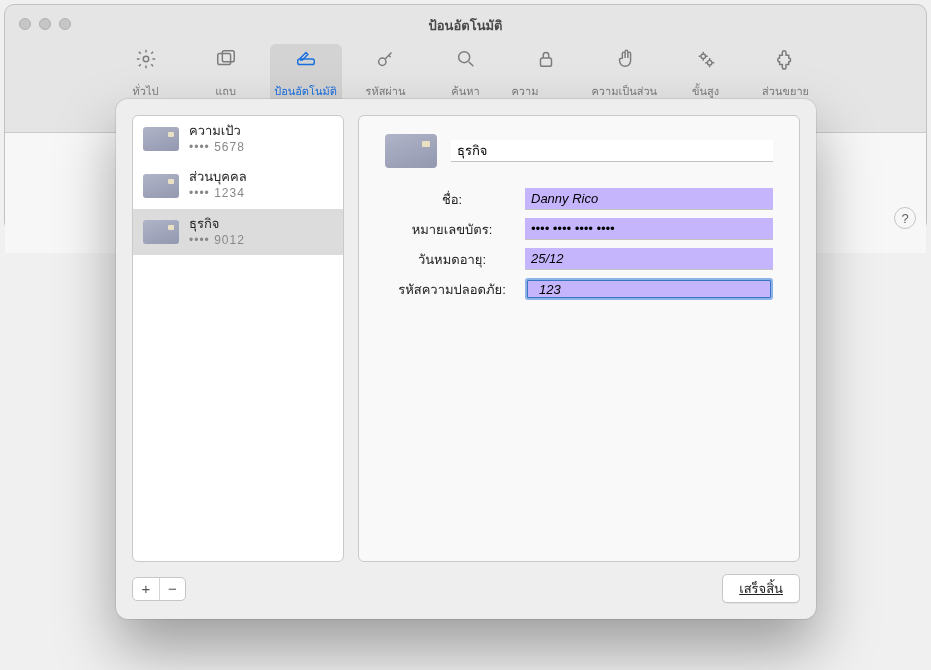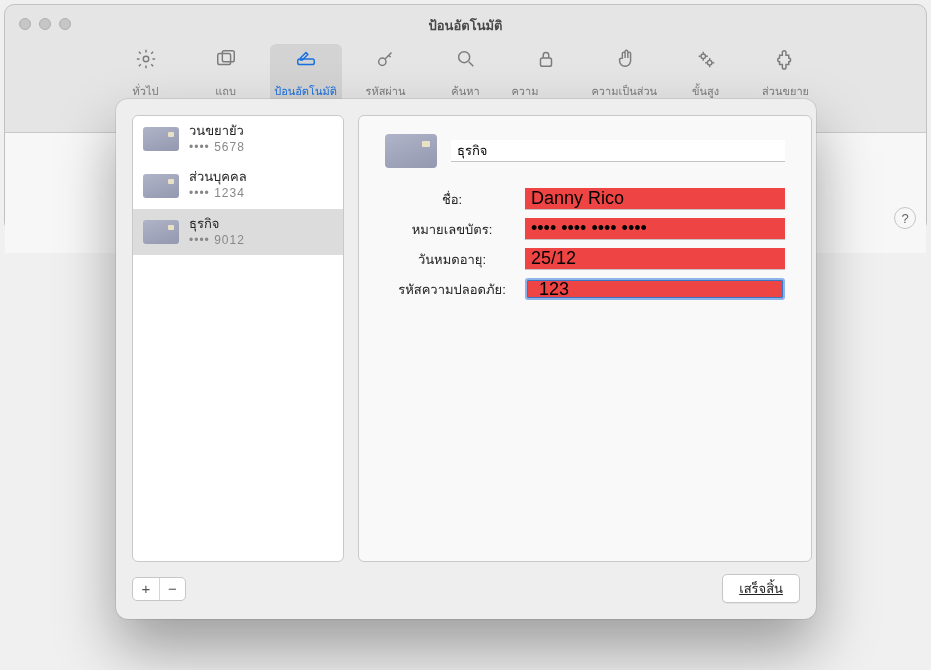--- a/index.html
+++ b/index.html
@@ -66,23 +66,24 @@
     .detail-hdr { display:flex; align-items:center; gap:14px; margin-bottom:20px; }
     .card-big { width:52px; height:34px; border-radius:4px; background:linear-gradient(160deg,#b0b4c8,#9498b0); position:relative; }
     .card-big::after { content:""; position:absolute; top:7px; right:7px; width:8px; height:6px; background:#e8e1c4; border-radius:1px; }
     .desc-input {
       flex:1; height:22px; font-size:13px; padding:2px 6px;
       background:#fff; border:none; border-bottom:1px solid #c4c4c4;
     }
     .frow { display:flex; align-items:center; margin-bottom:8px; }
     .flabel { width:140px; text-align:center; font-size:13px; color:#222; padding-right:6px; }
     .finput {
-      flex:1; height:22px; font-size:18px; padding:2px 6px;
-      background:#ef4444; border:none; border-bottom:1px solid #c4c4c4;
+      flex:1; height:22px; font-size:13px; padding:2px 6px;
+      background:#c4b5fd; border:none; border-bottom:1px solid #c4c4c4;
       font-family:inherit;
+      font-style:italic;
     }
     .finput.focused {
       border:3px solid #8db3e8; border-radius:3px; padding:1px 11px;
       outline:1px solid #3b74c3; outline-offset:-3px;
     }
 
     .sheet-footer { display:flex; align-items:center; justify-content:space-between; padding-top:12px; }
     .addremove { display:flex; border:1px solid #c6c6c6; border-radius:5px; overflow:hidden; background:#fff; }
     .ar-btn { width:26px; height:22px; display:flex; align-items:center; justify-content:center; font-size:15px; color:#555; }
     .ar-btn + .ar-btn { border-left:1px solid #d4d4d4; }
@@ -190,21 +191,21 @@
   <div class="bg-body"></div>
   <div class="help-btn">?</div>
 </div>
 
 <div class="sheet">
   <div class="sheet-body">
     <div class="card-list">
       <div class="card-row">
         <div class="card-mini"></div>
         <div class="card-text">
-          <span class="card-name">วนขยายัว</span>
+          <span class="card-name">ความเปัว</span>
           <span class="card-num"><span>•••• </span><span>5678</span></span>
         </div>
       </div>
       <div class="card-row">
         <div class="card-mini"></div>
         <div class="card-text">
           <span class="card-name">ส่วนบุคคล</span>
           <span class="card-num"><span>•••• </span><span>1234</span></span>
         </div>
       </div>

